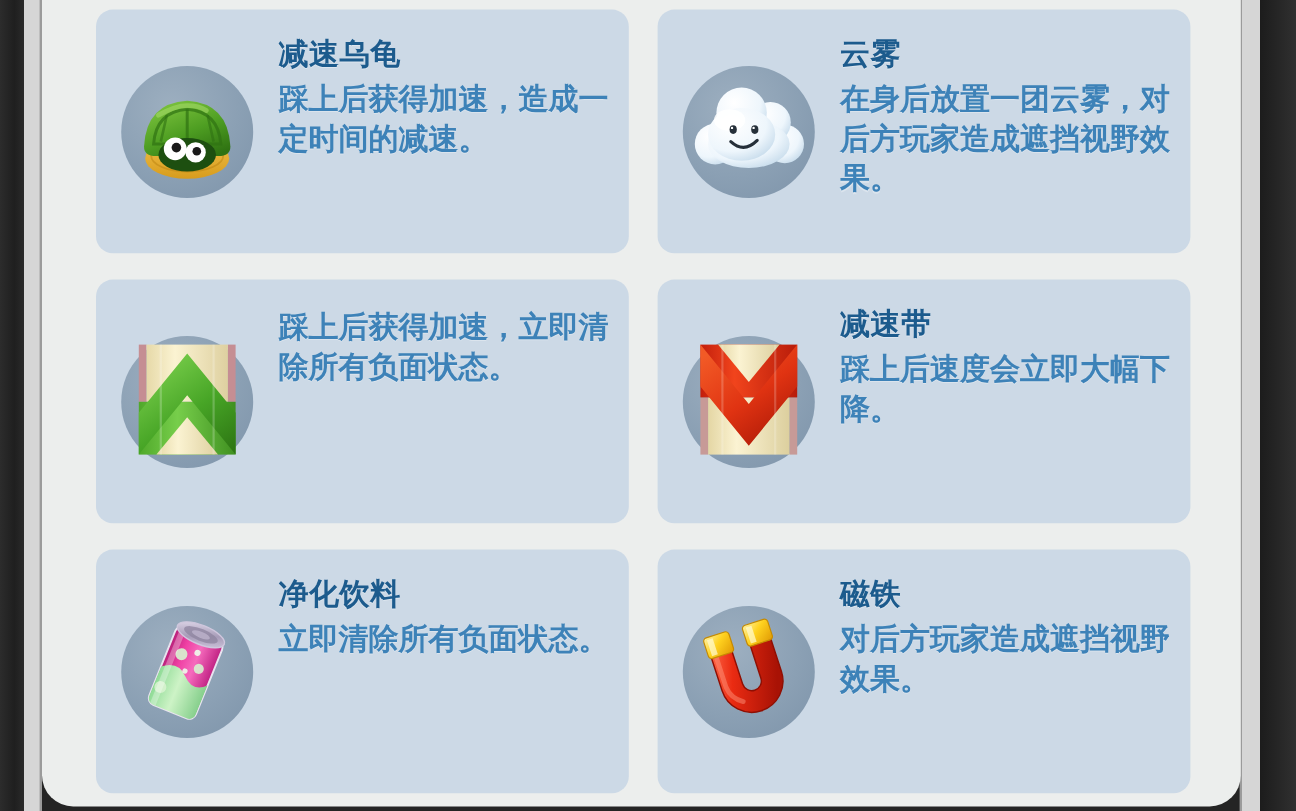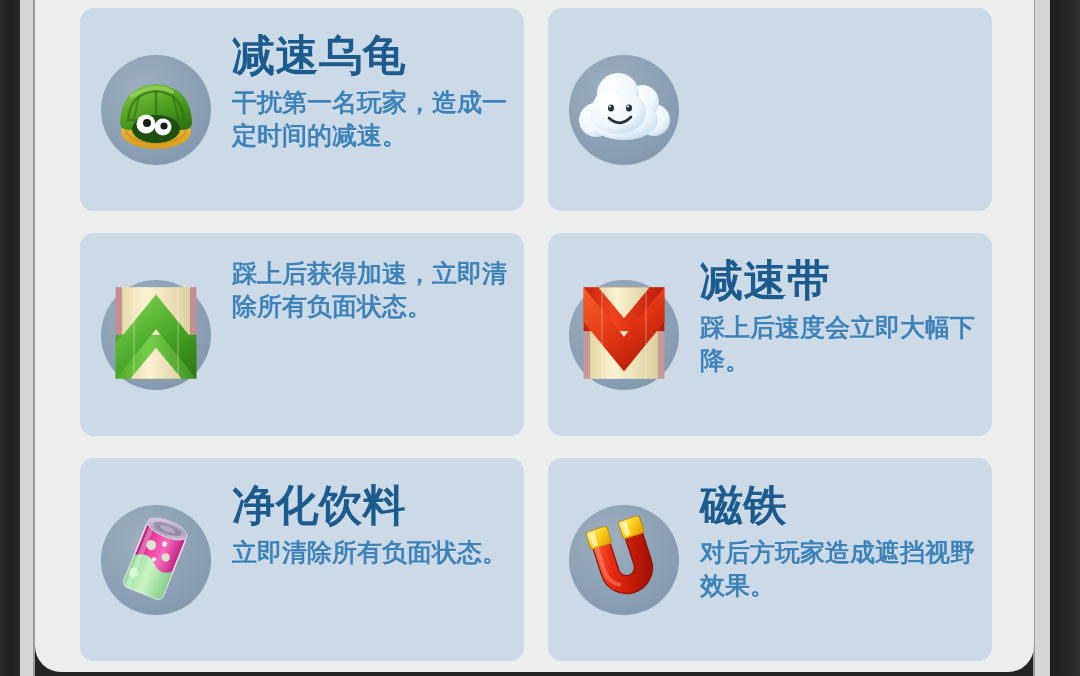--- a/index.html
+++ b/index.html
@@ -110,21 +110,21 @@
 
   .card-text {
     flex: 1 1 auto;
     padding-top: 24px;
     padding-right: 14px;
     min-width: 0;
   }
 
   .card-title {
     color: #1c5b8d;
-    font-size: 43px;
+    font-size: 25px;
     font-weight: bold;
     line-height: 1.08;
     letter-spacing: 0.5px;
     margin: 0 0 8px 0;
     text-shadow: 0 1px 0 rgba(255,255,255,0.35);
   }
 
   .card-desc {
     color: #3d82b8;
     font-size: 25px;
@@ -174,21 +174,21 @@
               <ellipse cx="50" cy="69" rx="24" ry="14" fill="#1d4f10"></ellipse>
               <circle cx="40" cy="64" r="9.5" fill="#ffffff"></circle>
               <circle cx="57" cy="67" r="8.5" fill="#ffffff"></circle>
               <circle cx="41" cy="63" r="4" fill="#1a1a1a"></circle>
               <circle cx="58" cy="66" r="3.6" fill="#1a1a1a"></circle>
             </svg>
           </div>
         </div>
         <div class="card-text">
           <p class="card-title">减速乌龟</p>
-          <p class="card-desc">干扰第一名玩家，造成一定时间的减速。</p>
+          <p class="card-desc">踩上后获得加速，造成一定时间的减速。</p>
         </div>
       </div>
 
       <div class="card">
         <div class="icon-wrap">
           <div class="icon-disc">
             <svg width="104" height="104" viewBox="0 0 104 104">
               <defs>
                 <radialGradient id="c-puff" cx="0.35" cy="0.3" r="0.8">
                   <stop offset="0%" stop-color="#ffffff"></stop>
@@ -203,20 +203,24 @@
               <ellipse cx="52" cy="62" rx="34" ry="20" fill="url(#c-puff)"></ellipse>
               <ellipse cx="46" cy="54" rx="28" ry="22" fill="url(#c-puff)"></ellipse>
               <ellipse cx="36" cy="42" rx="13" ry="9" fill="#ffffff" opacity="0.85"></ellipse>
               <ellipse cx="39" cy="50" rx="3" ry="3.6" fill="#26303a"></ellipse>
               <ellipse cx="57" cy="50" rx="3" ry="3.6" fill="#26303a"></ellipse>
               <circle cx="38" cy="48.6" r="1" fill="#ffffff"></circle>
               <circle cx="56" cy="48.6" r="1" fill="#ffffff"></circle>
               <path d="M37 60 Q48 70 59 59" stroke="#26303a" stroke-width="2.6" fill="none" stroke-linecap="round"></path>
             </svg>
           </div>
+        </div>
+        <div class="card-text">
+          <p class="card-title">云雾</p>
+          <p class="card-desc">在身后放置一团云雾，对后方玩家造成遮挡视野效果。</p>
         </div>
       </div>
 
       <div class="card">
         <div class="icon-wrap">
           <div class="icon-disc">
             <svg width="120" height="124" viewBox="0 0 120 124" style="margin-top:-4px">
               <defs>
                 <linearGradient id="b-cream" x1="0" y1="0" x2="1" y2="0">
                   <stop offset="0%" stop-color="#e6d9a8"></stop>

